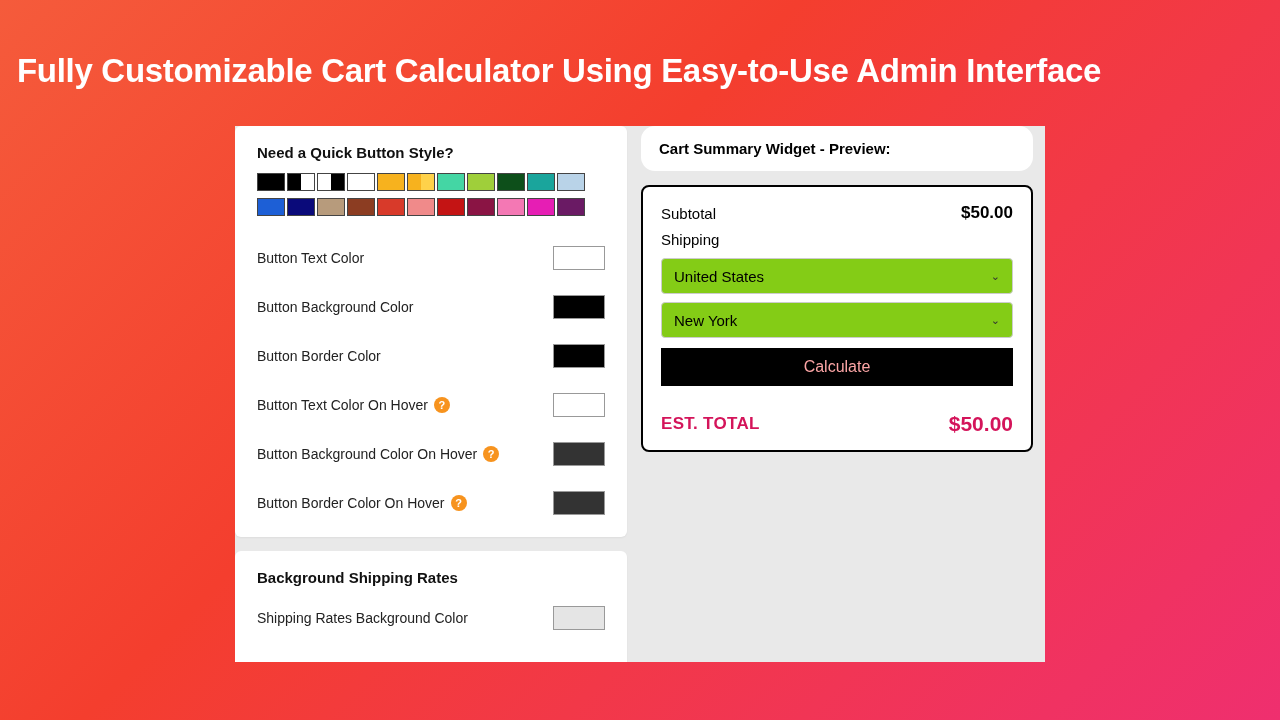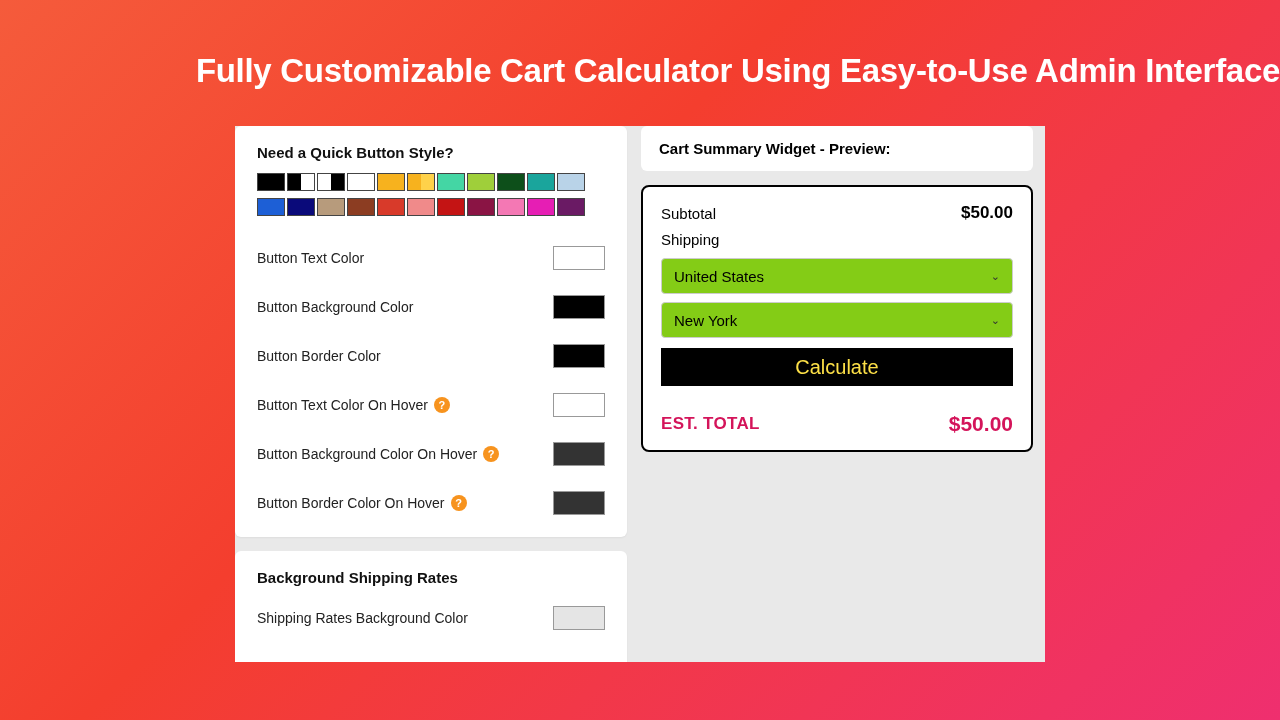--- a/index.html
+++ b/index.html
@@ -1,41 +1,41 @@
 <!DOCTYPE html>
 <html><head>
 <meta charset="utf-8">
 <style>
 * { margin: 0; padding: 0; box-sizing: border-box; font-family: -apple-system, BlinkMacSystemFont, "Segoe UI", Helvetica, Arial, sans-serif; }
 body { width: 1280px; height: 720px; overflow: hidden; background: linear-gradient(135deg, #f55b3b 0%, #f43e2e 40%, #ef2f6f 100%); }
-.page-title { text-align: right; color: #fff; font-weight: 700; font-size: 33px; padding-top: 52px; letter-spacing: -0.3px; padding-left: 17px; }
+.page-title { text-align: left; color: #fff; font-weight: 700; font-size: 33px; padding-top: 52px; letter-spacing: -0.3px; padding-left: 17px; }
 .workspace { margin: 36px auto 0; width: 810px; height: 536px; background: #e9e9e9; display: flex; gap: 14px; padding: 0; overflow: hidden; }
 .col-left { width: 392px; display: flex; flex-direction: column; gap: 14px; }
 .panel { background: #fff; border-radius: 6px; padding: 18px 22px 20px; box-shadow: 0 1px 2px rgba(0,0,0,0.05); }
 .panel-title { font-weight: 700; font-size: 15px; color: #111; margin-bottom: 12px; }
 .swatch-row { display: flex; gap: 2px; }
 .swatch { width: 28px; height: 18px; border: 1px solid #444; display: inline-block; cursor: pointer; }
 .half { position: relative; display: flex; }
 .half > span { flex: 1; height: 100%; }
 .color-rows { display: flex; flex-direction: column; gap: 7px; }
 .field-row { display: flex; align-items: center; justify-content: space-between; height: 28px; margin-top: 21px; }
 .field-row:first-of-type { margin-top: 28px; gap: 40px; }
 .field-label { font-size: 14px; color: #222; display: flex; align-items: center; gap: 6px; }
 .help { width: 16px; height: 16px; border-radius: 50%; background: #f7931e; color: #fff; font-size: 11px; font-weight: 700; display: flex; align-items: center; justify-content: center; }
 .color-box { width: 52px; height: 24px; border: 1px solid #999; }
 .col-right { width: 392px; display: flex; flex-direction: column; gap: 14px; }
-.preview-header { background: #fff; border-radius: 6px; padding: 14px 18px; font-weight: 700; font-size: 15px; }
+.preview-header { background: #fff; border-radius: 14px; padding: 14px 18px; font-weight: 700; font-size: 15px; }
 .preview-card { background: #fff; border: 2px solid #000; border-radius: 8px; padding: 16px 18px 14px; }
 .row { display: flex; justify-content: space-between; align-items: center; }
 .subtotal-label { font-size: 15px; color: #000; }
 .subtotal-val { font-size: 17px; font-weight: 700; }
 .ship-label { font-size: 15px; color: #000; margin-top: 8px; margin-bottom: 10px; }
 .select, .input { width: 100%; height: 36px; border: 1px solid #ccc; border-radius: 4px; padding: 0 12px; font-size: 15px; background: #84cc16; display: flex; align-items: center; justify-content: space-between; margin-bottom: 8px; }
 .chev { font-size: 11px; color: #333; }
-.calc-btn { width: 100%; height: 38px; background: #000; color: #fde047; font-size: 20px; border: none; margin-top: 2px; margin-bottom: 12px; cursor: pointer; }
+.calc-btn { width: 100%; height: 38px; background: #000; color: #fca5a5; font-size: 16px; border: none; margin-top: 2px; margin-bottom: 12px; cursor: pointer; }
 .rates { background: #efefef; border-radius: 4px; padding: 12px 14px 10px; }
 .rates-title { font-size: 15px; margin-bottom: 8px; color: #111; }
 .rate-row { display: flex; justify-content: space-between; align-items: center; font-size: 13.5px; color: #333; padding: 3px 0; }
 .rate-left { display: flex; align-items: center; gap: 7px; }
 .radio { width: 13px; height: 13px; border: 1.5px solid #2b6cd6; border-radius: 50%; display: flex; align-items: center; justify-content: center; }
 .radio.on::after { content: ""; width: 7px; height: 7px; background: #2b6cd6; border-radius: 50%; }
 .radio.off { border-color: #777; }
 .est-row { display: flex; justify-content: space-between; align-items: center; margin-top: 14px; }
 .est-label { color: #d4145a; font-weight: 800; font-size: 17px; letter-spacing: 0.3px; }
 .est-val { color: #d4145a; font-weight: 800; font-size: 21px; }

